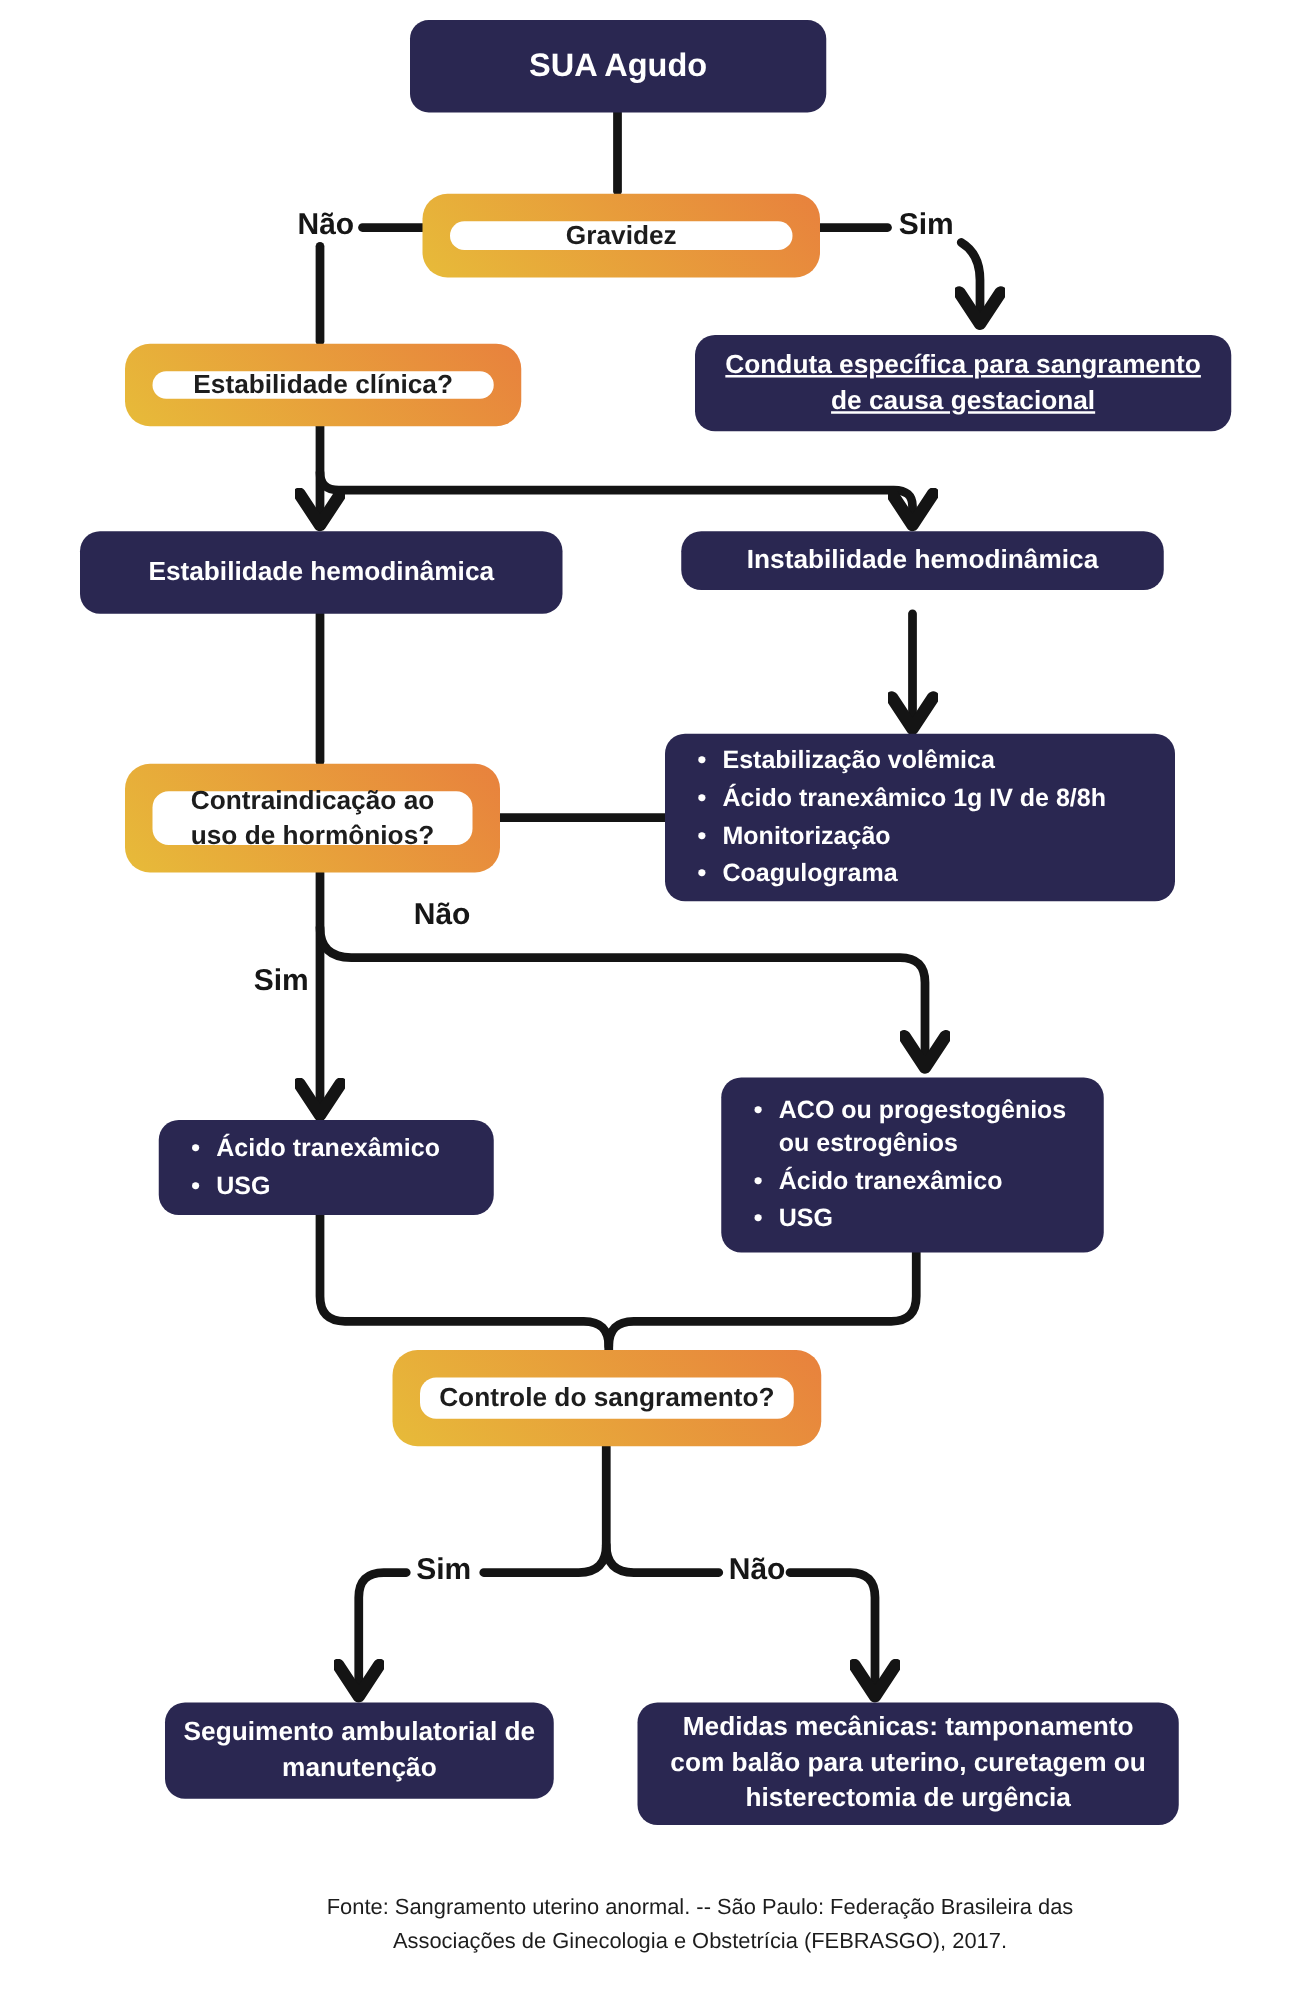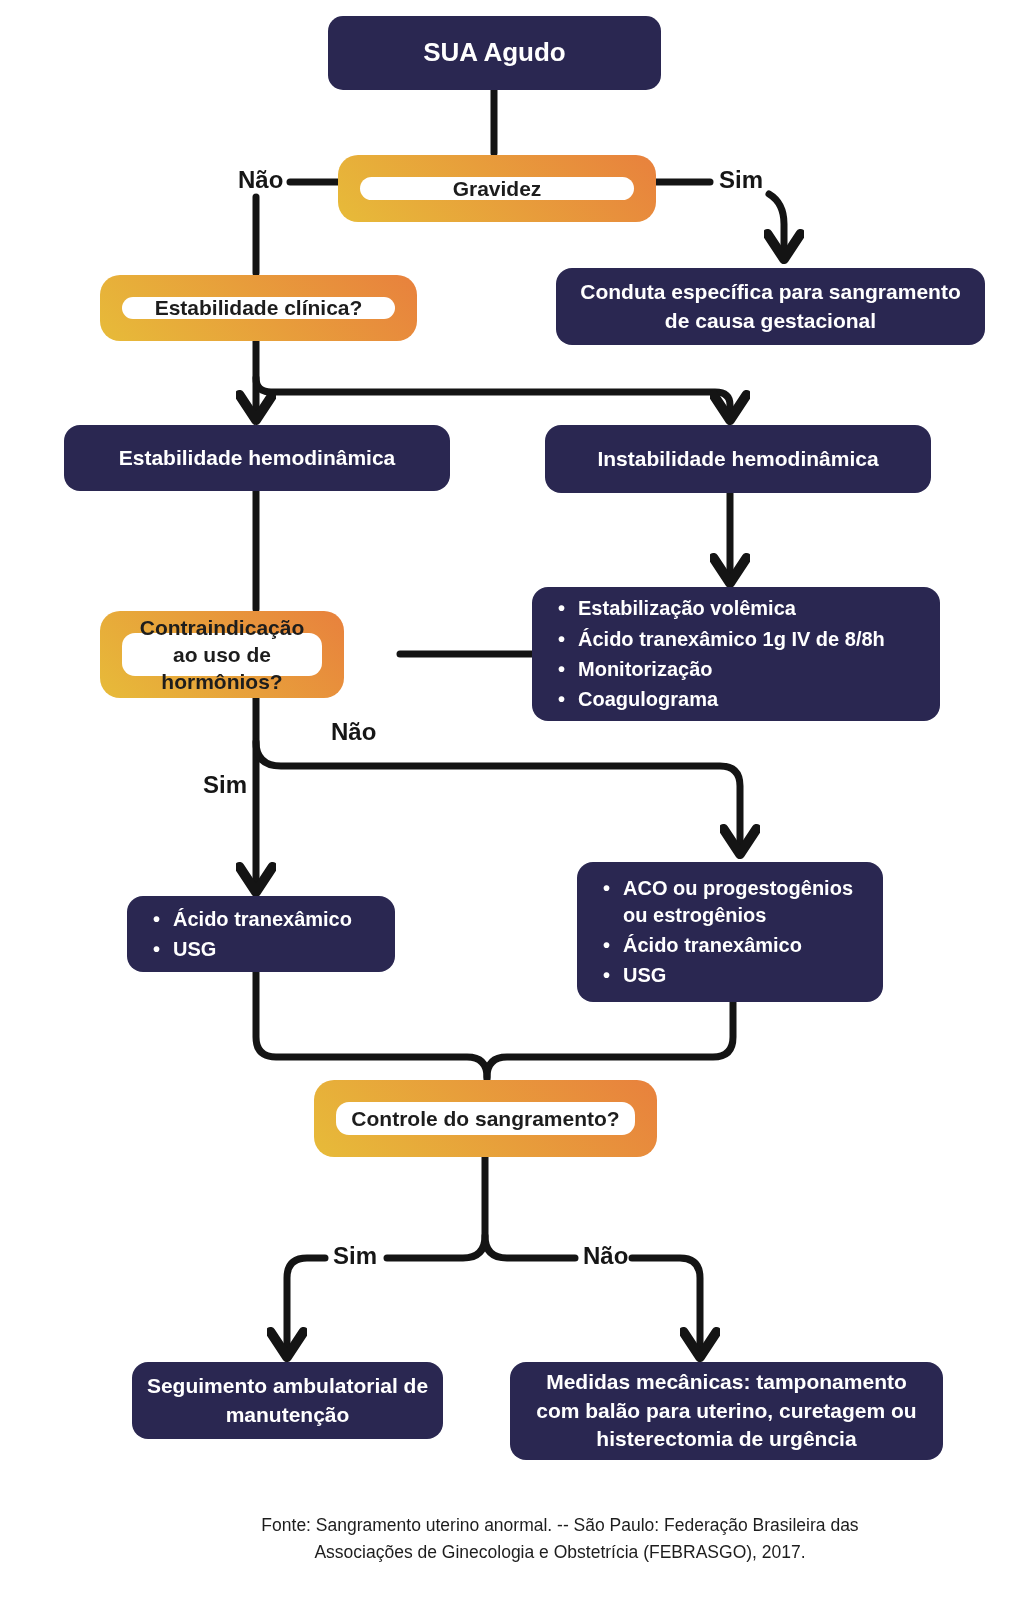--- a/index.html
+++ b/index.html
@@ -95,48 +95,48 @@
 
   <div class="node navy title" style="left:328px;top:16px;width:333px;height:74px;">SUA Agudo</div>
 
   <div class="qwrap" style="left:338px;top:155px;width:318px;height:67px;">
     <div class="qinner">Gravidez</div>
   </div>
 
   <div class="edge-label" style="left:238px;top:166px;">Não</div>
   <div class="edge-label" style="left:719px;top:166px;">Sim</div>
 
-  <div class="node navy" style="left:556px;top:268px;width:429px;height:77px;">Conduta específica para sangramento de causa gestacional</div>
+  <div class="node navy" style="left:556px;top:268px;width:429px;height:77px;text-decoration:underline;">Conduta específica para sangramento de causa gestacional</div>
 
   <div class="qwrap" style="left:100px;top:275px;width:317px;height:66px;">
     <div class="qinner">Estabilidade clínica?</div>
   </div>
 
   <div class="node navy" style="left:64px;top:425px;width:386px;height:66px;">Estabilidade hemodinâmica</div>
 
-  <div class="node navy" style="left:545px;top:425px;width:386px;height:68px;">Instabilidade hemodinâmica</div>
+  <div class="node navy" style="left:545px;top:425px;width:386px;height:47px;">Instabilidade hemodinâmica</div>
 
   <div class="node navy bullets" style="left:532px;top:587px;width:408px;height:134px;">
     <ul>
       <li>
           <span>Estabilização volêmica</span>
         </li>
       <li>
           <span>Ácido tranexâmico 1g IV de 8/8h</span>
         </li>
       <li>
           <span>Monitorização</span>
         </li>
       <li>
           <span>Coagulograma</span>
         </li>
     </ul>
   </div>
 
-  <div class="qwrap" style="left:100px;top:611px;width:244px;height:87px;">
+  <div class="qwrap" style="left:100px;top:611px;width:300px;height:87px;">
     <div class="qinner">Contraindicação ao uso de hormônios?</div>
   </div>
 
   <div class="edge-label" style="left:331px;top:718px;">Não</div>
   <div class="edge-label" style="left:203px;top:771px;">Sim</div>
 
   <div class="node navy bullets" style="left:127px;top:896px;width:268px;height:76px;">
     <ul>
       <li>
           <span>Ácido tranexâmico</span>

